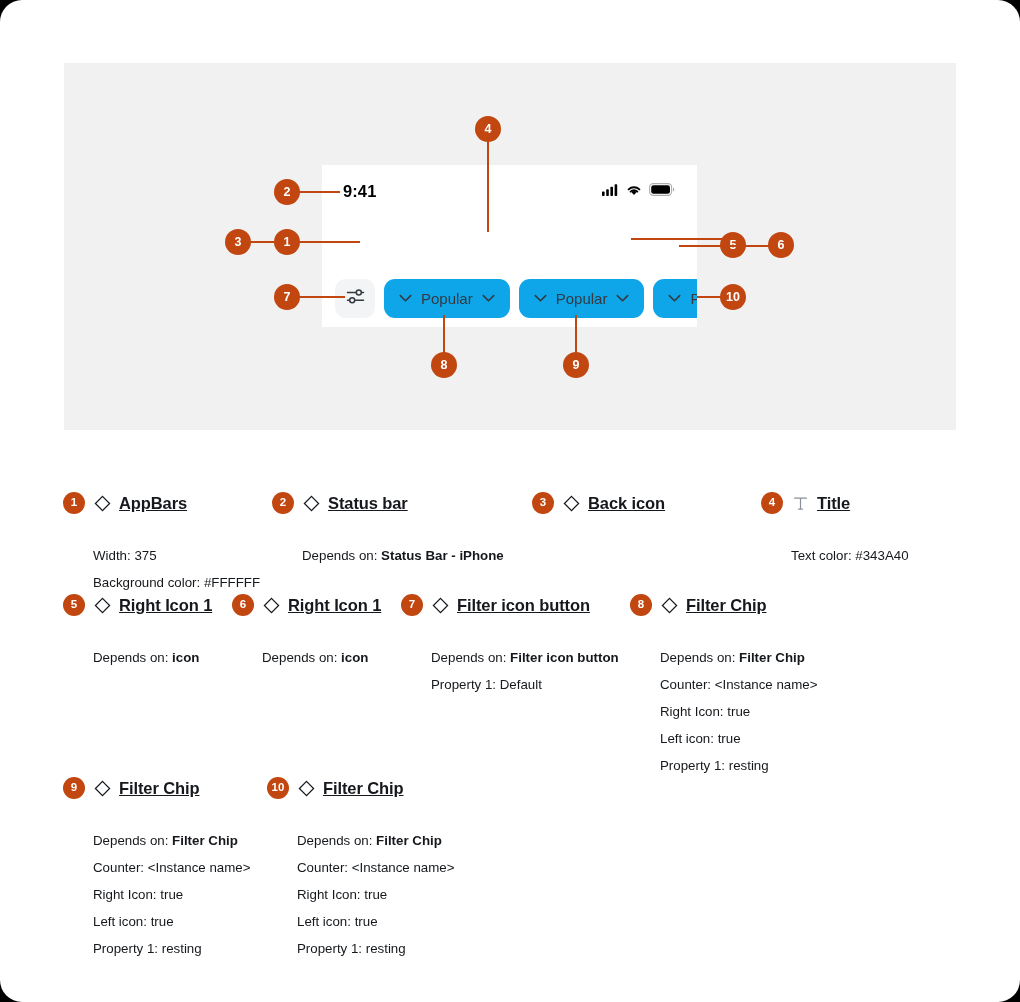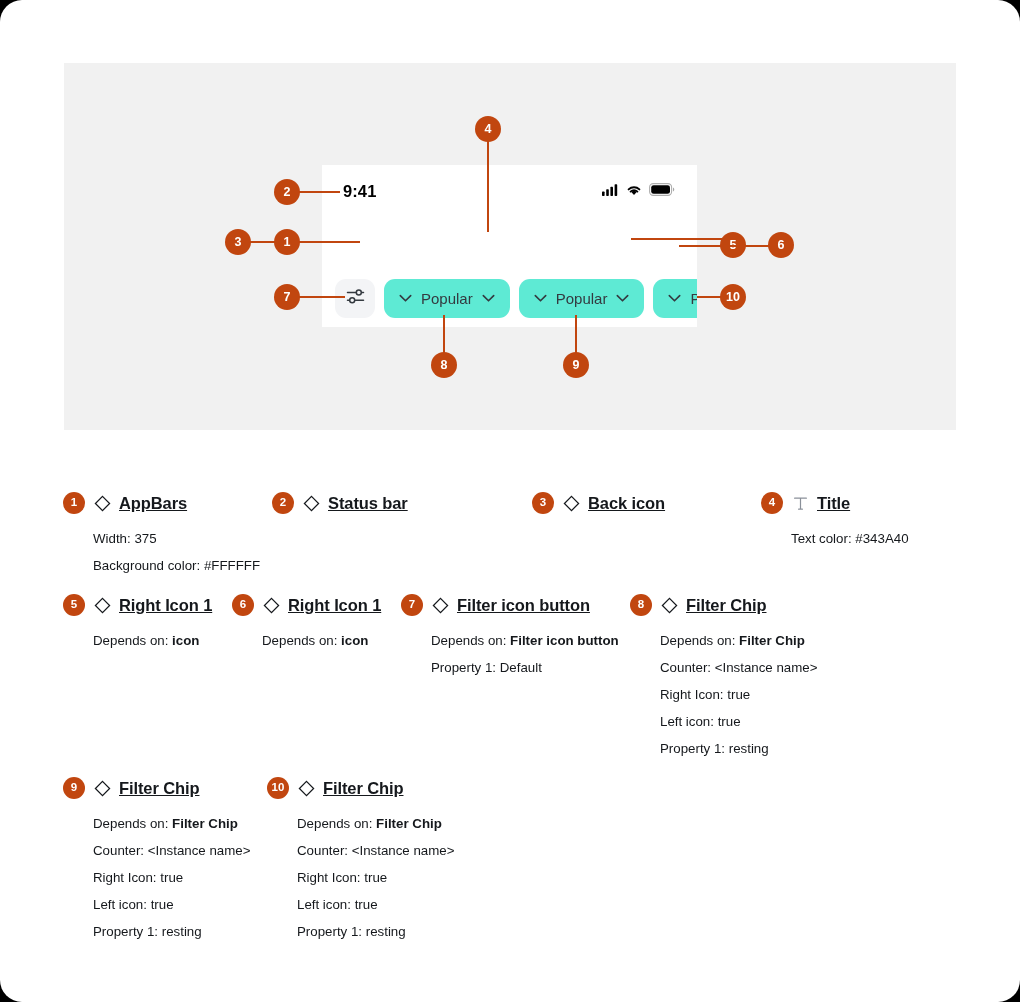--- a/index.html
+++ b/index.html
@@ -131,21 +131,21 @@
     border-radius: 11px;
     background: #f3f4f6;
     display: flex;
     align-items: center;
     justify-content: center;
   }
   .filter-chip {
     flex: 0 0 auto;
     height: 39px;
     border-radius: 11px;
-    background: #5eead4;
+    background: #0ea5e9;
     display: flex;
     align-items: center;
     gap: 9px;
     padding: 0 15px;
     box-sizing: border-box;
   }
   .filter-chip .chip-label {
     font-size: 15px;
     color: #343a40;
     white-space: nowrap;
@@ -227,21 +227,21 @@
   }
   .legend-name {
     font-size: 16.5px;
     font-weight: 700;
     color: #15181c;
     white-space: nowrap;
     letter-spacing: -.1px;
     text-decoration: underline;
   }
   .legend-props {
-    margin-top: 11px;
+    margin-top: 28px;
     padding-left: 30px;
   }
   .legend-prop {
     font-size: 13.3px;
     color: #15181c;
     line-height: 27px;
     white-space: nowrap;
   }
   .legend-prop b {
     font-weight: 700;
@@ -389,20 +389,23 @@
       <div class="legend-item" style="left:272px;">
         <div class="legend-head">
           <div class="legend-badge">2</div>
           <div class="legend-type-icon">
             <svg width="17" height="17" viewBox="0 0 17 17">
                 <path d="M8.5 1.4 L15.6 8.5 L8.5 15.6 L1.4 8.5 Z" fill="none" stroke="#15181c" stroke-width="1.25"></path>
               </svg>
           </div>
           <div class="legend-name">Status bar</div>
         </div>
+        <div class="legend-props">
+          <div class="legend-prop"><span>Depends on:</span> <b>Status Bar - iPhone</b></div>
+        </div>
       </div>
 
       <div class="legend-item" style="left:532px;">
         <div class="legend-head">
           <div class="legend-badge">3</div>
           <div class="legend-type-icon">
             <svg width="17" height="17" viewBox="0 0 17 17">
                 <path d="M8.5 1.4 L15.6 8.5 L8.5 15.6 L1.4 8.5 Z" fill="none" stroke="#15181c" stroke-width="1.25"></path>
               </svg>
           </div>

